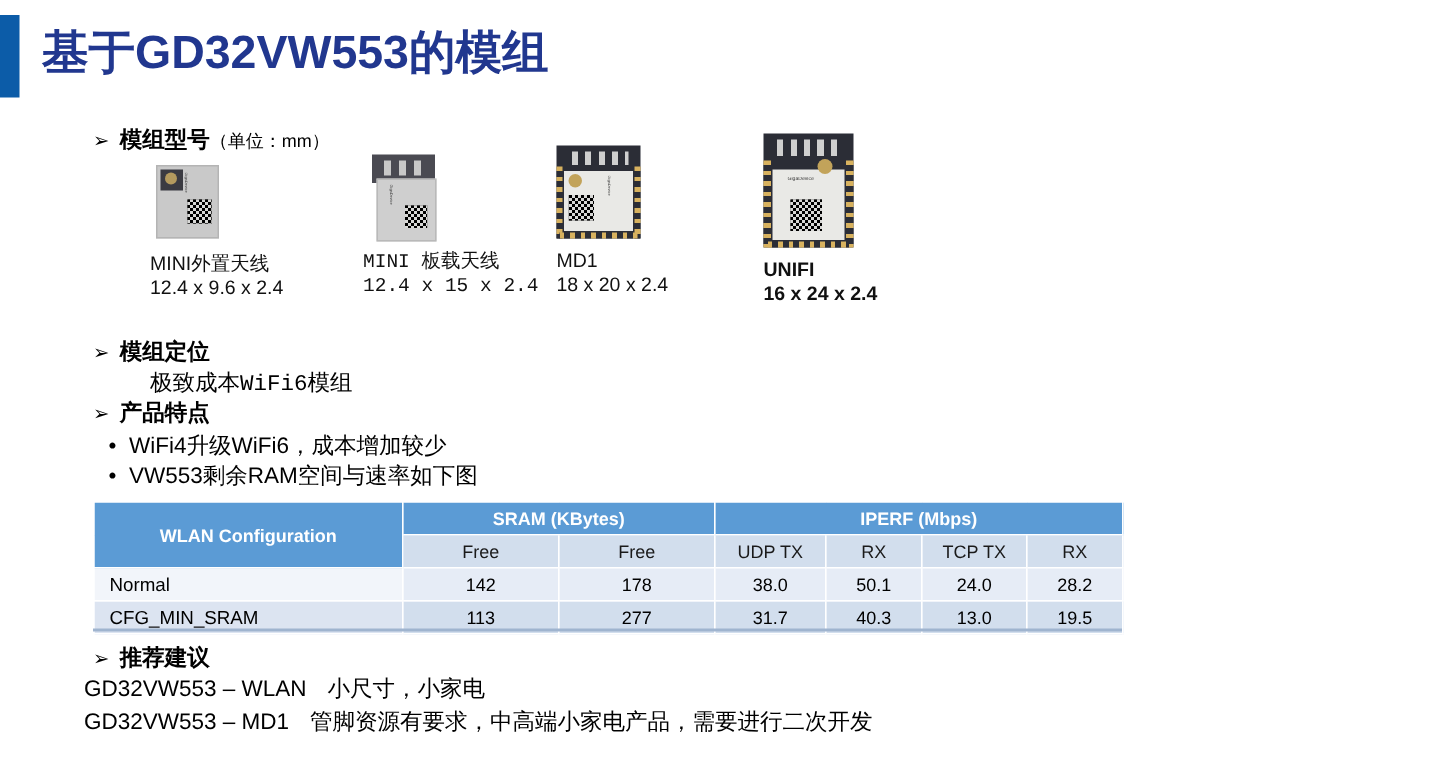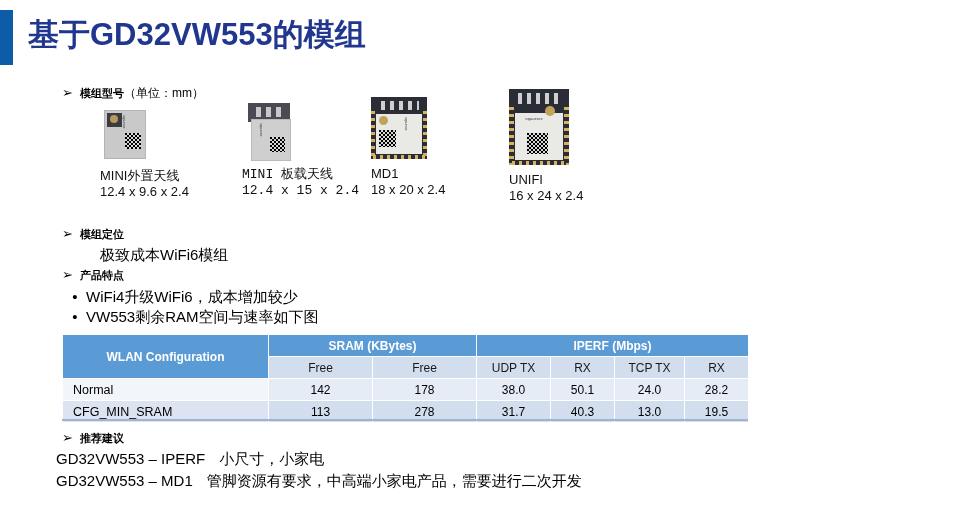--- a/index.html
+++ b/index.html
@@ -41,21 +41,21 @@
     white-space: nowrap;
     color: #000;
   }
   .arrow-head .tri {
     display: inline-block;
     color: #000;
     font-size: 13px;
     margin-right: 7px;
   }
   .arrow-head .hl {
-    font-size: 11px;
+    font-size: 15px;
     font-weight: bold;
   }
   .arrow-head .sub {
     font-size: 12px;
     font-weight: normal;
   }
 
   .plain-line {
     position: absolute;
     font-size: 15px;
@@ -297,30 +297,30 @@
   <div class="mod-img mod-dark" style="width:60px; height:76px;">
     <div class="trace" style="left:9px; top:4px; width:42px; height:11px;"></div>
     <div class="shieldpad" style="left:36px; top:17px; width:10px; height:10px; z-index:3;"></div>
     <div class="label" style="left:6px; top:24px; width:48px; height:47px;"></div>
     <div class="sticker-text" style="left:16px; top:29px; width:34px; z-index:3; font-size:3.4px;">GigaDevice</div>
     <div class="qr" style="left:18px; top:44px; width:21px; height:21px; z-index:3;"></div>
     <div class="pads-v" style="left:0; top:18px; width:5px; height:58px;"></div>
     <div class="pads-v" style="right:0; top:18px; width:5px; height:58px;"></div>
     <div class="pads-h" style="left:3px; bottom:0; width:54px; height:4px;"></div>
   </div>
-  <div class="module-caption" style="margin-top:7px;">
+  <div class="module-caption" style="margin-top:7px;font-weight:bold;">
     <div>UNIFI</div>
     <div>16 x 24 x 2.4</div>
   </div>
 </div>
 
 <div class="arrow-head" style="left:62px; top:225px;">
   <span class="tri">➢</span><span class="hl">模组定位</span>
 </div>
-<div class="plain-line" style="left:100px; top:246px;">极致成本WiFi6模组</div>
+<div class="plain-line" style="left:100px; top:246px;font-family:Liberation Mono, monospace;">极致成本WiFi6模组</div>
 
 <div class="arrow-head" style="left:62px; top:266px;">
   <span class="tri">➢</span><span class="hl">产品特点</span>
 </div>
 <div class="dot-line" style="left:64px; top:288px;">
   <span class="dot">•</span><span>WiFi4升级WiFi6，成本增加较少</span>
 </div>
 <div class="dot-line" style="left:64px; top:308px;">
   <span class="dot">•</span><span>VW553剩余RAM空间与速率如下图</span>
 </div>
@@ -356,31 +356,31 @@
       <td>142</td>
       <td>178</td>
       <td>38.0</td>
       <td>50.1</td>
       <td>24.0</td>
       <td>28.2</td>
     </tr>
     <tr class="alt">
       <td class="namecell">CFG_MIN_SRAM</td>
       <td>113</td>
-      <td>278</td>
+      <td>277</td>
       <td>31.7</td>
       <td>40.3</td>
       <td>13.0</td>
       <td>19.5</td>
     </tr>
   </tbody>
 </table>
 <div id="table-bottom-rule"></div>
 
 <div class="arrow-head" style="left:62px; top:429px;">
   <span class="tri">➢</span><span class="hl">推荐建议</span>
 </div>
 <div class="rec-line" style="left:56px; top:450px;">
-  <span>GD32VW553 – IPERF</span><span class="gap"></span><span>小尺寸，小家电</span>
+  <span>GD32VW553 – WLAN</span><span class="gap"></span><span>小尺寸，小家电</span>
 </div>
 <div class="rec-line" style="left:56px; top:472px;">
   <span>GD32VW553 – MD1</span><span class="gap"></span><span>管脚资源有要求，中高端小家电产品，需要进行二次开发</span>
 </div>
 
 </body></html>

